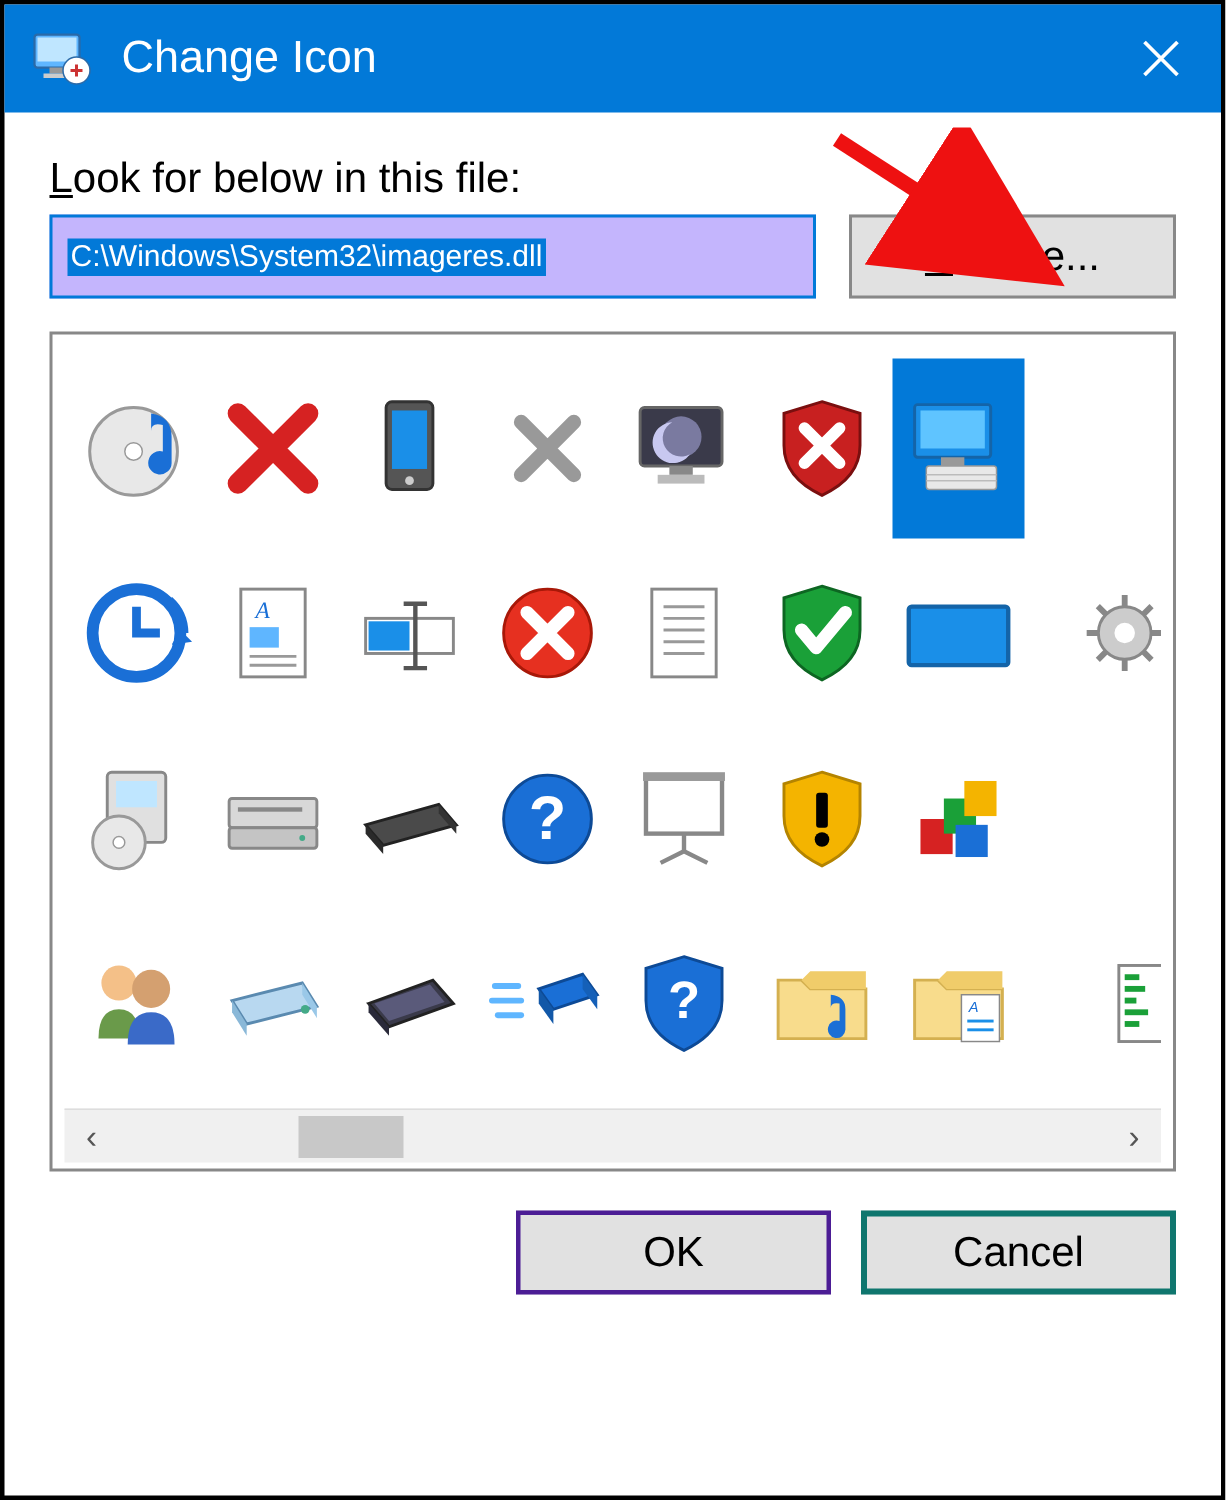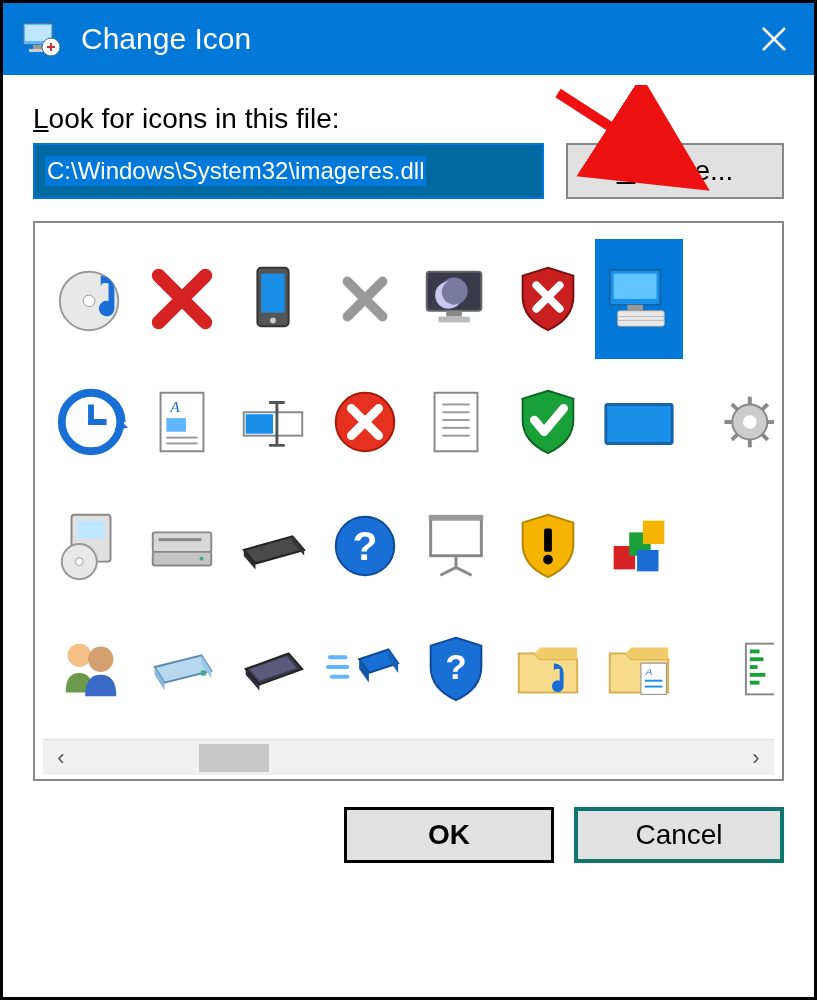--- a/index.html
+++ b/index.html
@@ -62,24 +62,24 @@
     display: flex;
     align-items: stretch;
     gap: 22px;
     margin-bottom: 22px;
     position: relative;
   }
   .path-input {
     flex: 1;
     border: 2px solid #0279d8;
     padding: 6px 10px;
-    font-size: 24px;
+    font-size: 20px;
     font-family: inherit;
     color: #fff;
-    background: #0369a1;
+    background: #c4b5fd;
     height: 56px;
     display: flex;
     align-items: center;
   }
   .path-input .sel {
     background: #0279d8;
     color: #fff;
     padding: 1px 2px;
   }
   .browse-btn {
@@ -159,22 +159,21 @@
   .dlg-btn {
     width: 210px;
     height: 56px;
     border: 4px solid #0f766e;
     background: #e1e1e1;
     font-size: 28px;
     font-family: inherit;
     cursor: pointer;
   }
   .dlg-btn.primary {
-    border: 3px solid #000000;
-    font-weight: bold;
+    border: 3px solid #4c1d95;
   }
   
   .arrow-annot {
     position: absolute;
     left: 510px;
     top: -58px;
     pointer-events: none;
   }
   
   .icon-cell.cutoff svg { transform: translateX(12px); }
@@ -196,21 +195,21 @@
     </span>
     <span class="title">Change Icon</span>
     <span class="close">
       <svg width="28" height="28" viewBox="0 0 28 28">
         <path d="M3 3 L25 25 M25 3 L3 25" stroke="#fff" stroke-width="2.5"></path>
       </svg>
     </span>
   </div>
 
   <div class="content">
-    <div class="label"><span style="text-decoration:underline">L</span><span>ook for icons in this file:</span></div>
+    <div class="label"><span style="text-decoration:underline">L</span><span>ook for below in this file:</span></div>
 
     <div class="path-row">
       <div class="path-input">
         <span class="sel">C:\Windows\System32\imageres.dll</span>
       </div>
       <button class="browse-btn"><span class="u">B</span><span id="browse-rest">rowse...</span></button>
 
       <svg class="arrow-annot" width="190" height="120" viewBox="0 0 190 120">
         <defs>
           <marker id="ah" markerWidth="14" markerHeight="14" refX="10" refY="6" orient="auto">

